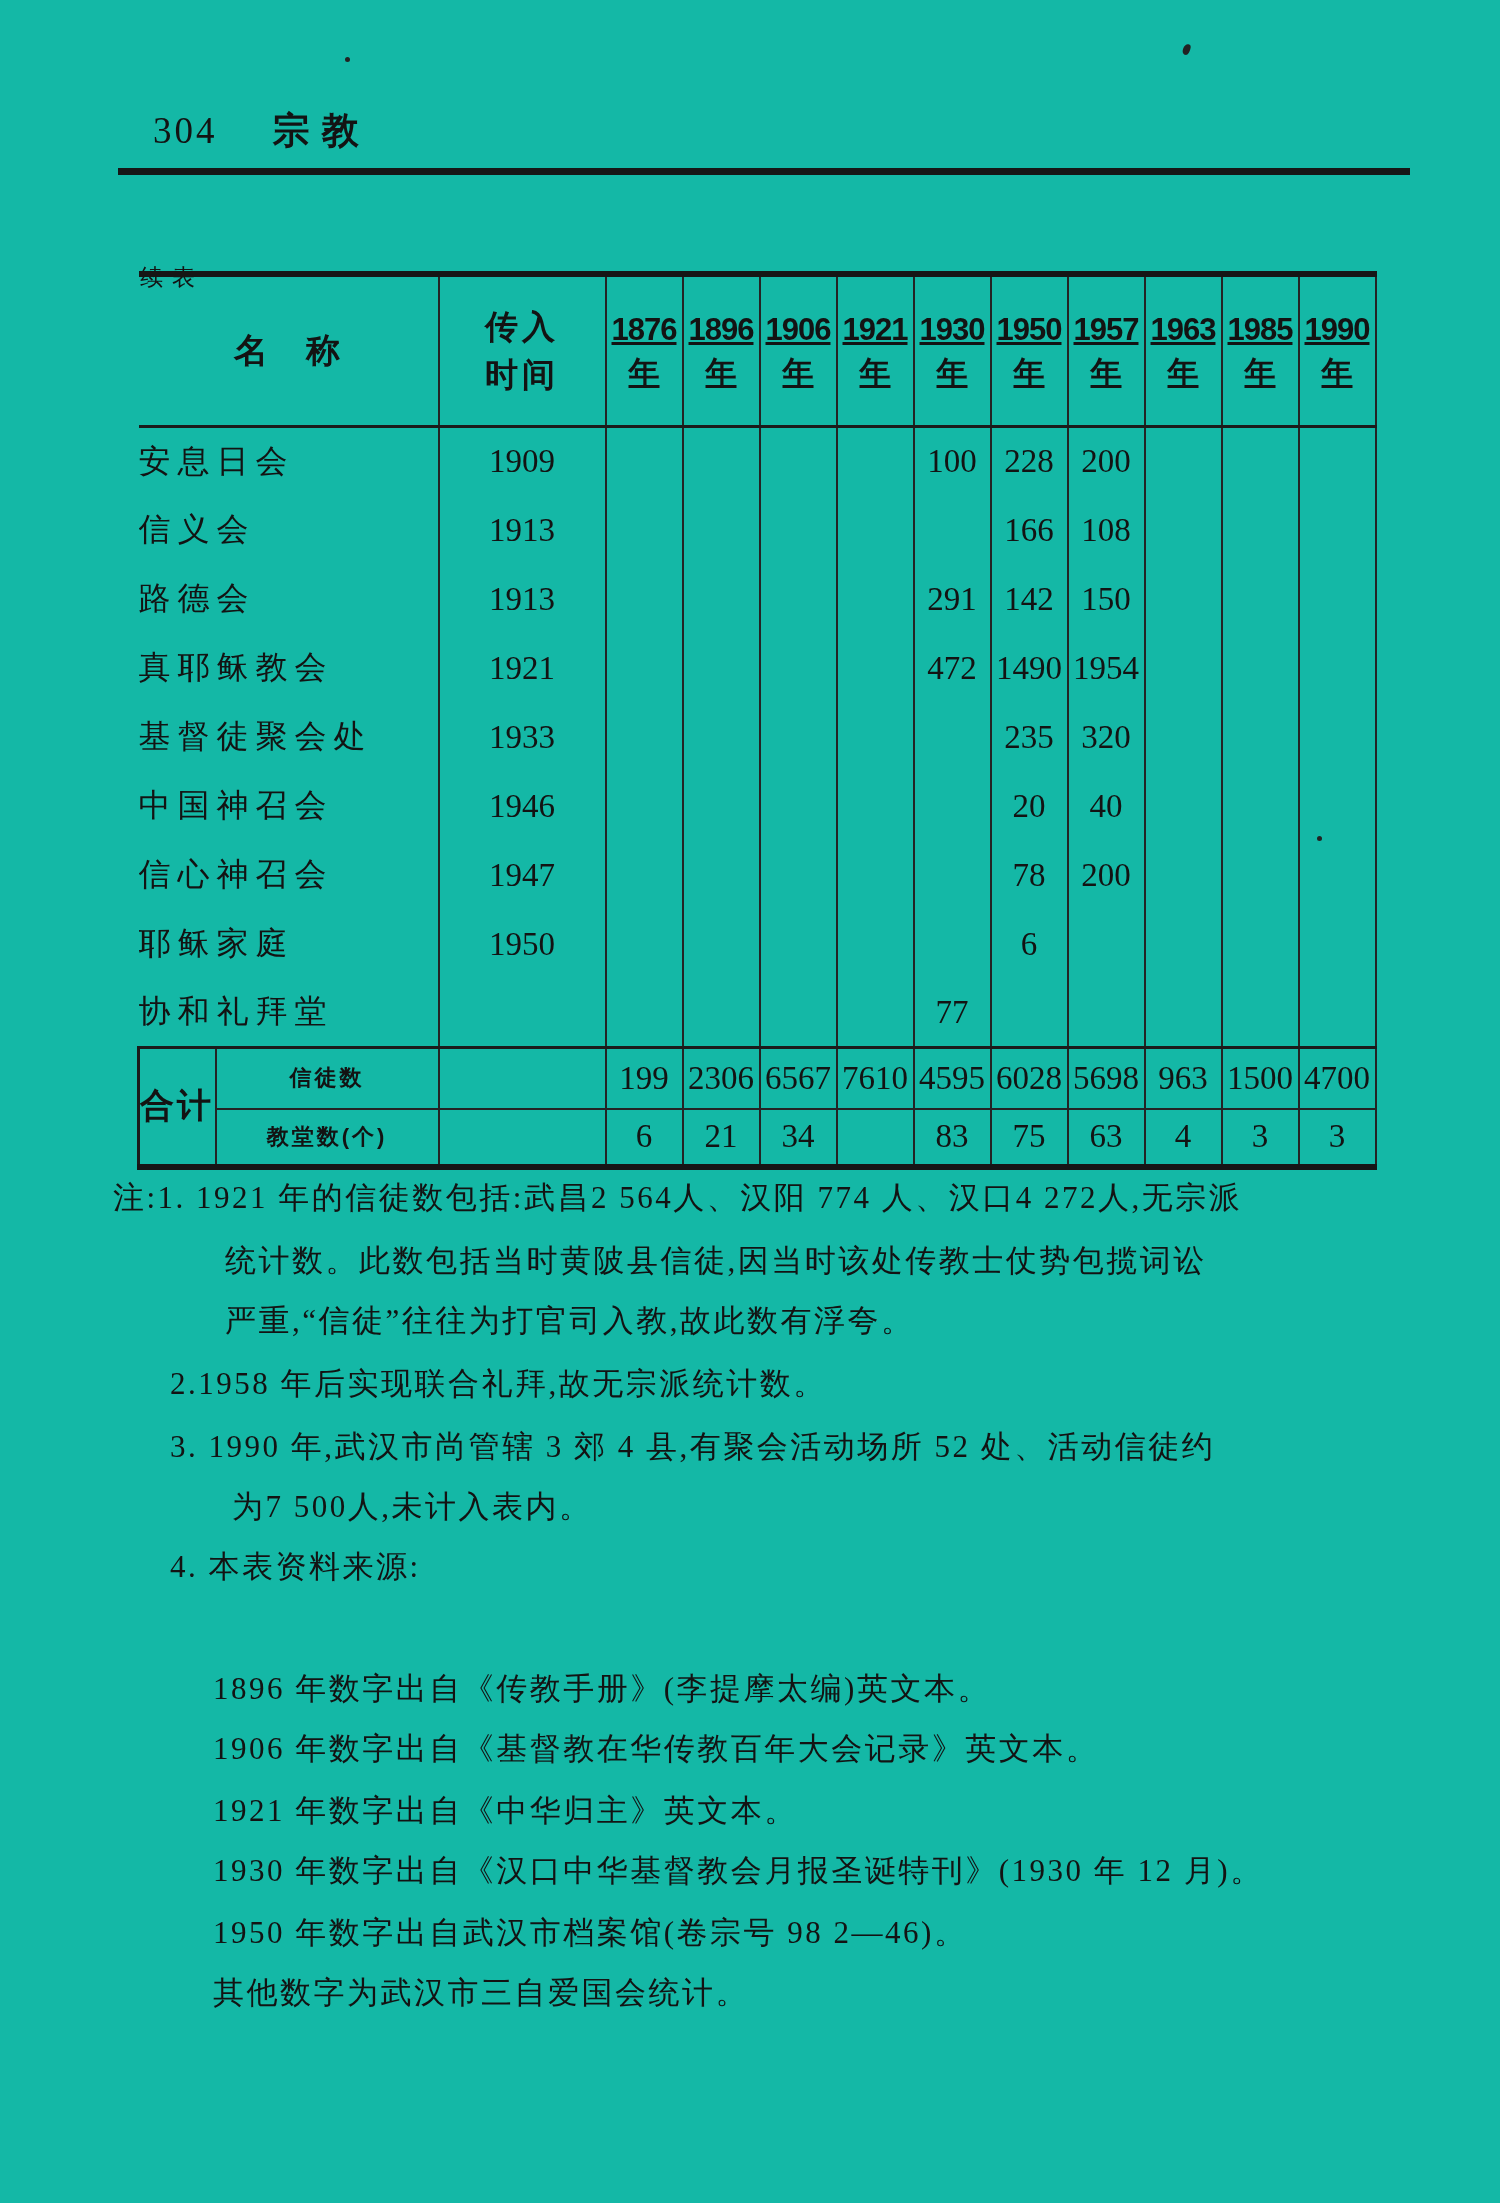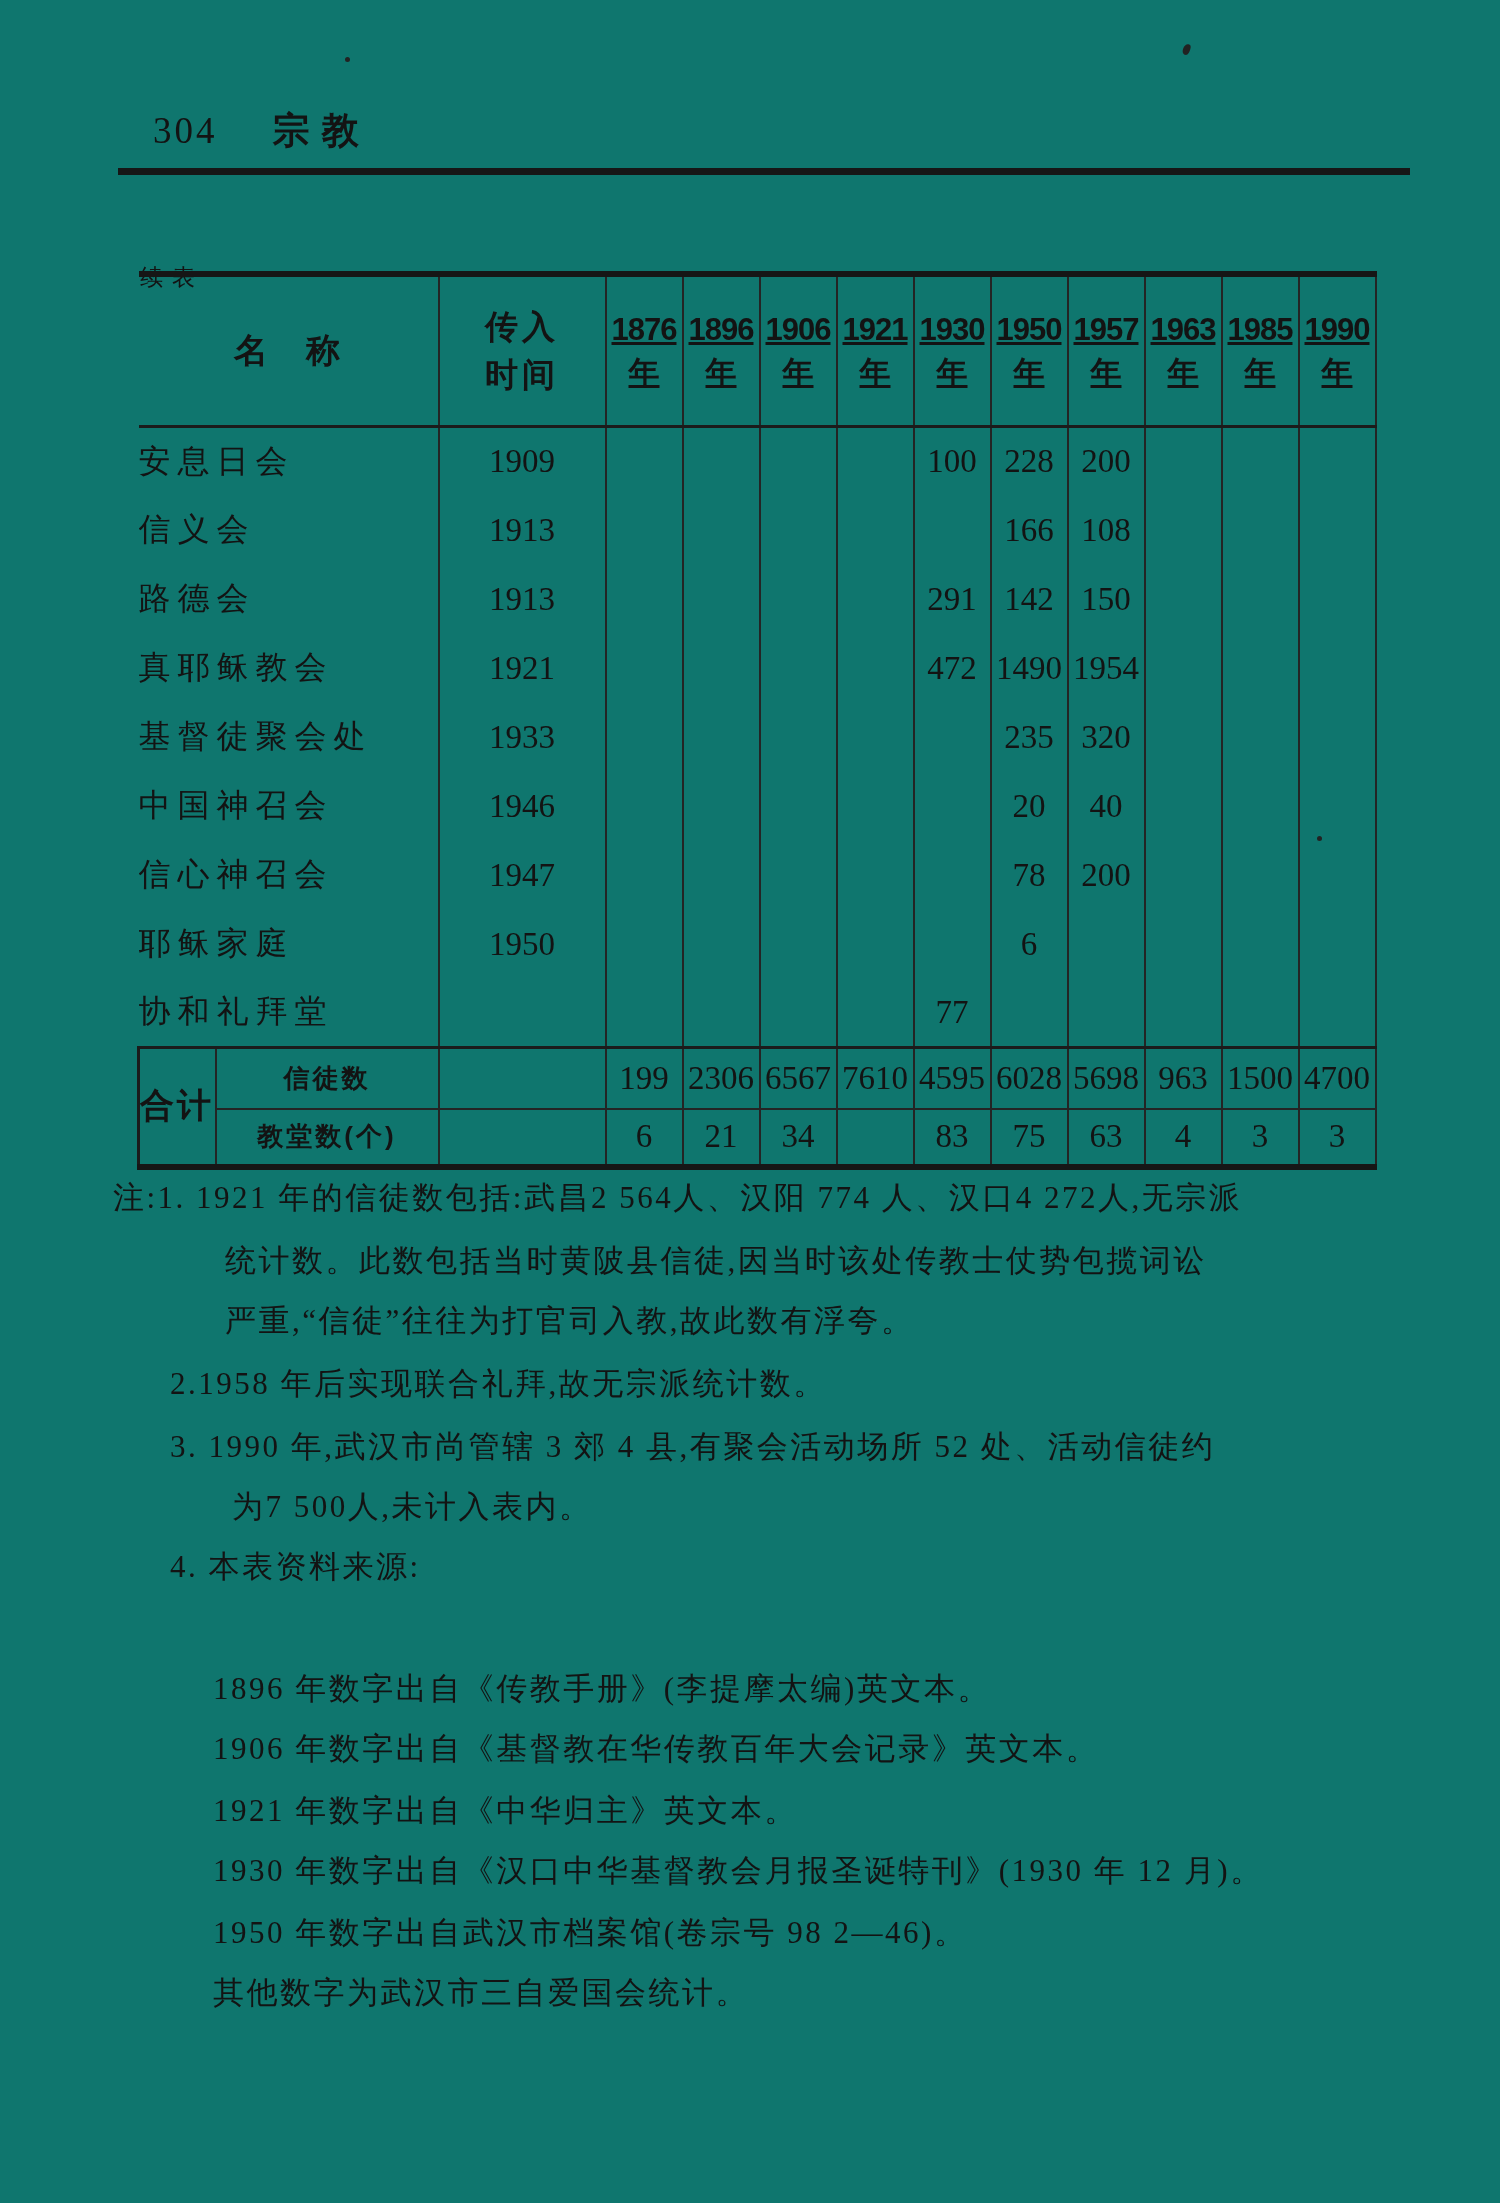--- a/index.html
+++ b/index.html
@@ -1,16 +1,16 @@
 <!DOCTYPE html>
 <html><head>
 <meta charset="utf-8">
 <style>
   html,body{margin:0;padding:0;background:#d8d8d8;}
-  .page{position:relative;width:1500px;height:2203px;margin:0 auto;background:#0f766e;color:#131313;
+  .page{position:relative;width:1500px;height:2203px;margin:0 auto;background:#14b8a6;color:#131313;
         font-family:"Liberation Serif",serif;overflow:hidden;}
 
   
   .running-head{position:absolute;left:153px;top:106px;font-size:37px;white-space:nowrap;}
   .running-head .pno{letter-spacing:3px;}
   .running-head .chap{margin-left:46px;font-weight:700;letter-spacing:12px;font-family:"Liberation Serif",serif;}
   .head-rule{position:absolute;left:118px;top:168px;width:1292px;height:7px;background:#161616;}
 
   
   .cont-label{position:absolute;left:140px;top:222px;font-size:23px;font-weight:400;letter-spacing:9px;margin-top:40px;}
@@ -31,21 +31,21 @@
   .c-name{font-size:32px;letter-spacing:7px;padding-left:44px;text-align:left;vertical-align:middle;}
   .c-num{border-left:2px solid #242424;text-align:center;vertical-align:middle;font-size:33px;}
 
   .t1{height:61px;}
   .t2{height:58px;}
   .t1 td{border-top:3px solid #1b1b1b;}
   .t2 td{border-top:2px solid #242424;}
   .c-hj{border-left:3px solid #1b1b1b;font-family:"Liberation Sans",sans-serif;font-weight:700;
         font-size:34px;text-align:left;vertical-align:middle;letter-spacing:3px;}
   .c-tlabel{border-left:2px solid #242424;font-family:"Liberation Sans",sans-serif;font-weight:700;
-            font-size:26px;text-align:center;vertical-align:middle;letter-spacing:3px;}
+            font-size:22px;text-align:center;vertical-align:middle;letter-spacing:3px;}
 
   
   .nl{position:absolute;font-size:31px;letter-spacing:2.5px;white-space:nowrap;}
   .i0{left:113px;}
   .i1{left:170px;}
   .i2{left:213px;}
   .i3{left:225px;}
   .i4{left:232px;}
 
   

